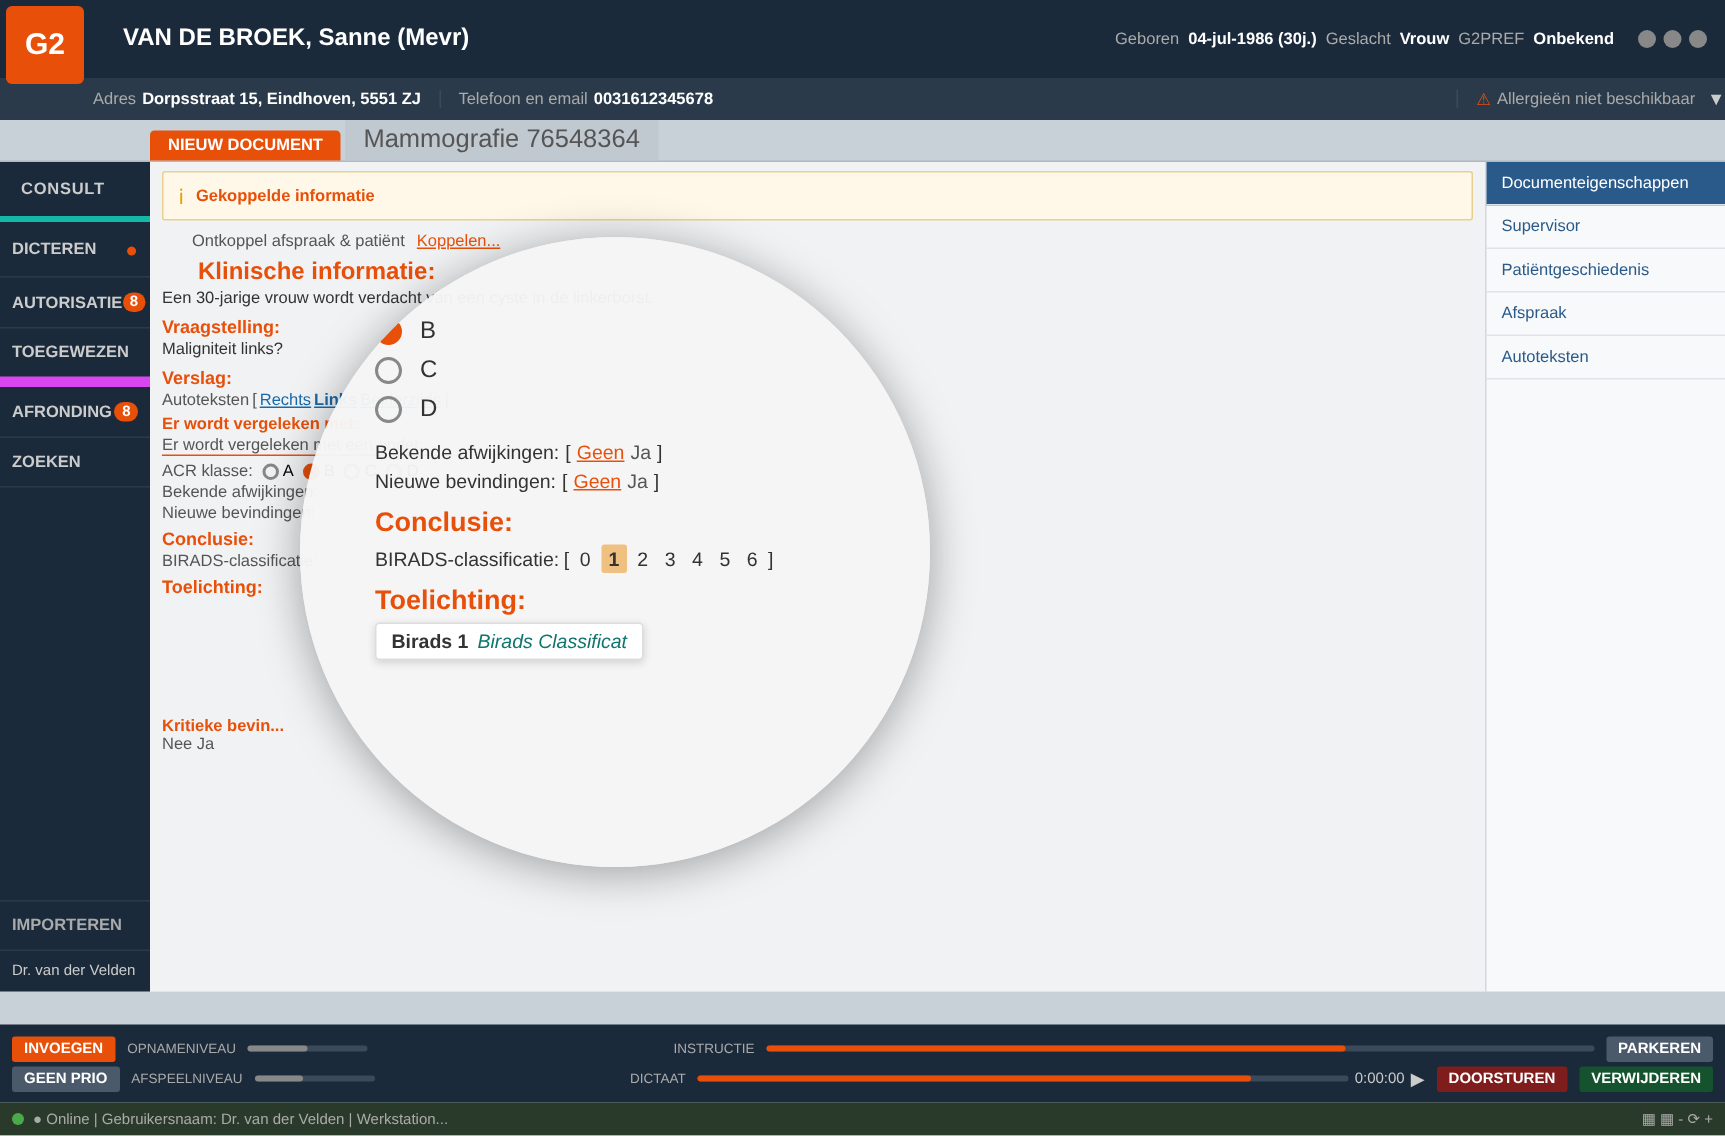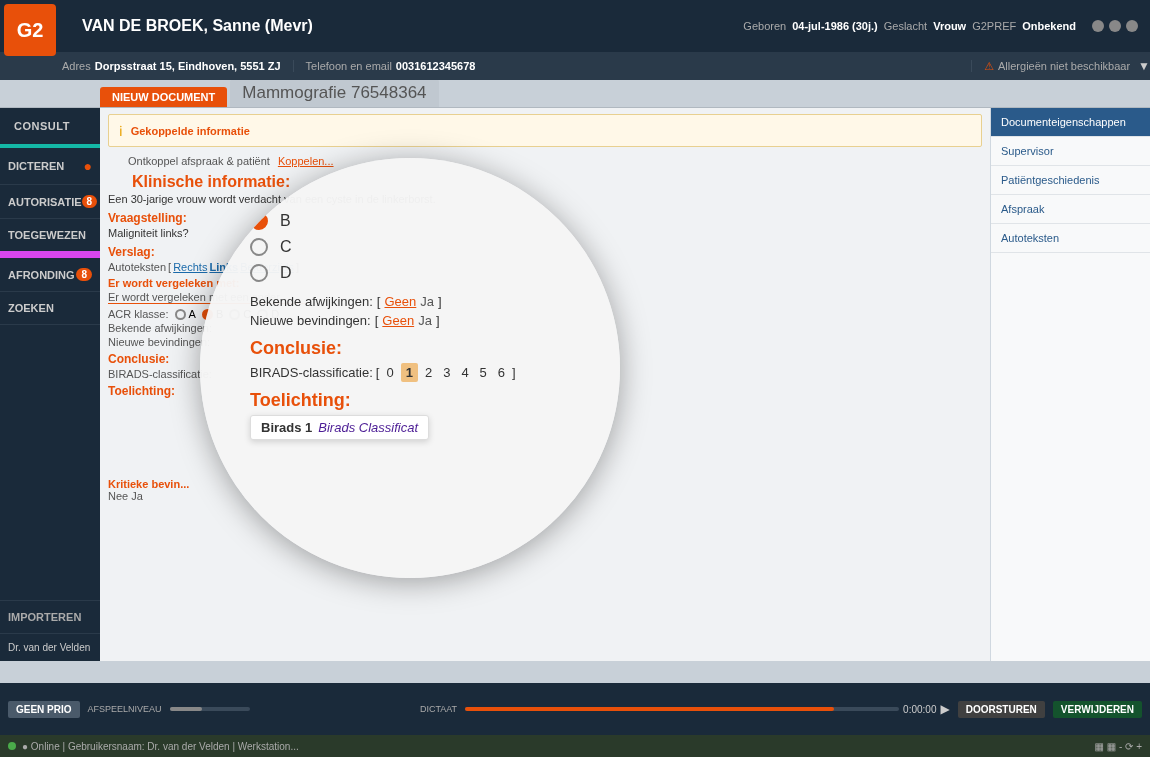--- a/index.html
+++ b/index.html
@@ -220,53 +220,69 @@
           <span style="padding:2px 4px;font-size:13px;cursor:pointer;">4</span>
           <span style="padding:2px 4px;font-size:13px;cursor:pointer;">5</span>
           <span style="padding:2px 4px;font-size:13px;cursor:pointer;">6</span>
           <span>]</span>
         </div>
 
         <div style="color:#e8500a;font-size:18px;font-weight:bold;margin:8px 0 4px 0;">Toelichting:</div>
 
         <div style="background:#fff;border:1px solid #ddd;border-radius:3px;padding:4px 10px;font-size:13px;display:inline-flex;gap:6px;box-shadow:0 2px 6px rgba(0,0,0,0.15);margin-bottom:6px;width:fit-content;">
           <span style="font-weight:bold;color:#333;">Birads 1</span>
-          <span style="font-style:italic;color:#4c1d95;">Birads Classificat</span>
+          <span style="font-style:italic;color:#0f766e;">Birads Classificat</span>
         </div>
 
       </div>
     </div>
 
     <div style="width:160px;background:#f8f9fa;border-left:1px solid #d0d8e0;">
       <div style="padding:8px 10px;border-bottom:1px solid #e0e4e8;background:#2a5a8a;color:#fff;font-size:11px;cursor:pointer;">Documenteigenschappen</div>
       <div style="padding:8px 10px;border-bottom:1px solid #e0e4e8;color:#2a5a8a;font-size:11px;cursor:pointer;">Supervisor</div>
       <div style="padding:8px 10px;border-bottom:1px solid #e0e4e8;color:#2a5a8a;font-size:11px;cursor:pointer;">Patiëntgeschiedenis</div>
       <div style="padding:8px 10px;border-bottom:1px solid #e0e4e8;color:#2a5a8a;font-size:11px;cursor:pointer;">Afspraak</div>
       <div style="padding:8px 10px;border-bottom:1px solid #e0e4e8;color:#2a5a8a;font-size:11px;cursor:pointer;">Autoteksten</div>
     </div>
   </div>
 
   <div style="background:#1a2a3a;height:52px;display:flex;flex-direction:column;justify-content:center;padding:4px 8px;position:absolute;bottom:22px;left:0;right:0;">
+    <div style="display:flex;align-items:center;gap:8px;margin-bottom:3px;">
+      <button style="background:#e8500a;color:#fff;border:none;padding:3px 8px;font-size:10px;font-weight:bold;cursor:pointer;border-radius:2px;">INVOEGEN</button>
+      <span style="color:#aaa;font-size:9px;">OPNAMENIVEAU</span>
+      <div style="flex:1;display:flex;align-items:center;gap:4px;">
+        <div style="width:80px;height:4px;background:#3a4a5a;border-radius:2px;cursor:pointer;">
+          <div style="width:50%;height:100%;background:#888;border-radius:2px;"></div>
+        </div>
+      </div>
+      <span style="color:#aaa;font-size:9px;">INSTRUCTIE</span>
+      <div style="flex:2;display:flex;align-items:center;gap:4px;">
+        <div style="flex:1;height:4px;background:#3a4a5a;border-radius:2px;cursor:pointer;">
+          <div style="width:70%;height:100%;background:#e8500a;border-radius:2px;"></div>
+        </div>
+      </div>
+      <button style="background:#4a5a6a;color:#fff;border:none;padding:3px 8px;font-size:10px;font-weight:bold;cursor:pointer;border-radius:2px;">PARKEREN</button>
+    </div>
     <div style="display:flex;align-items:center;gap:8px;">
       <button style="background:#4a5a6a;color:#fff;border:none;padding:3px 8px;font-size:10px;font-weight:bold;cursor:pointer;border-radius:2px;">GEEN PRIO</button>
       <span style="color:#aaa;font-size:9px;">AFSPEELNIVEAU</span>
       <div style="flex:1;display:flex;align-items:center;gap:4px;">
         <div style="width:80px;height:4px;background:#3a4a5a;border-radius:2px;cursor:pointer;">
           <div style="width:40%;height:100%;background:#888;border-radius:2px;"></div>
         </div>
       </div>
       <span style="color:#aaa;font-size:9px;">DICTAAT</span>
       <div style="flex:2;display:flex;align-items:center;gap:4px;">
         <div style="flex:1;height:4px;background:#3a4a5a;border-radius:2px;cursor:pointer;">
           <div style="width:85%;height:100%;background:#e8500a;border-radius:2px;"></div>
         </div>
         <span style="color:#ccc;font-size:10px;">0:00:00</span>
         <span style="color:#ccc;font-size:12px;cursor:pointer;">▶</span>
       </div>
-      <button style="background:#404040;color:#fff;border:none;padding:3px 8px;font-size:10px;font-weight:bold;cursor:pointer;border-radius:2px;">DOORSTUREN</button>
+      <button style="background:#7f1d1d;color:#fff;border:none;padding:3px 8px;font-size:10px;font-weight:bold;cursor:pointer;border-radius:2px;">DOORSTUREN</button>
       <button style="background:#14532d;color:#fff;border:none;padding:3px 8px;font-size:10px;font-weight:bold;cursor:pointer;border-radius:2px;">VERWIJDEREN</button>
     </div>
   </div>
 
   <div style="background:#2a3a2a;height:22px;display:flex;align-items:center;padding:0 8px;position:absolute;bottom:0;left:0;right:0;">
     <span style="width:8px;height:8px;border-radius:50%;background:#4aaa4a;display:inline-block;margin-right:6px;"></span>
     <span style="color:#aaa;font-size:10px;">● Online | Gebruikersnaam: Dr. van der Velden | Werkstation...</span>
     <div style="flex:1;"></div>
     <span style="color:#aaa;font-size:10px;">▦ ▦ - ⟳ +</span>
   </div>

